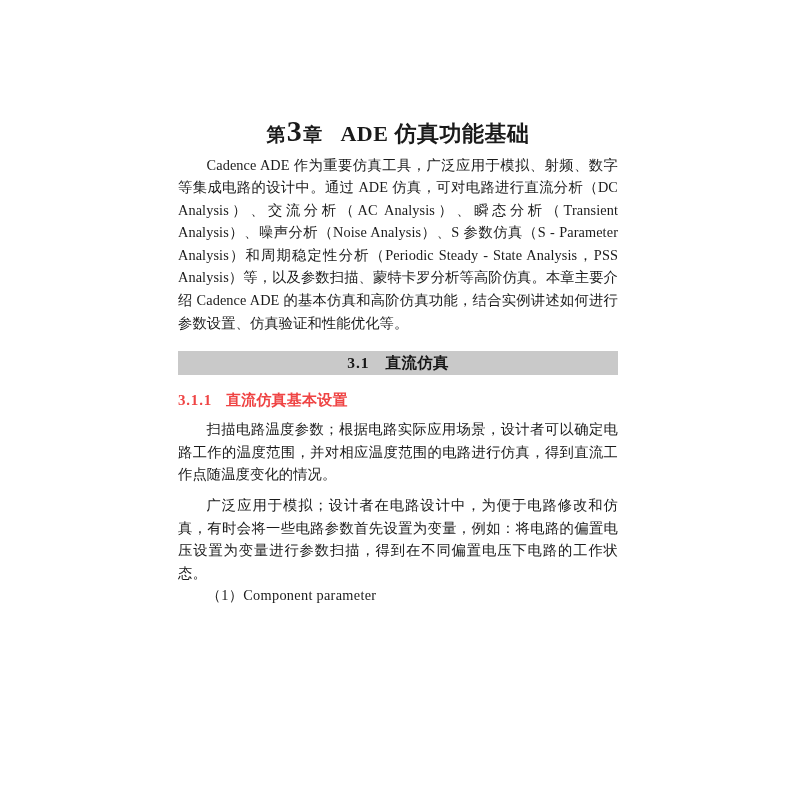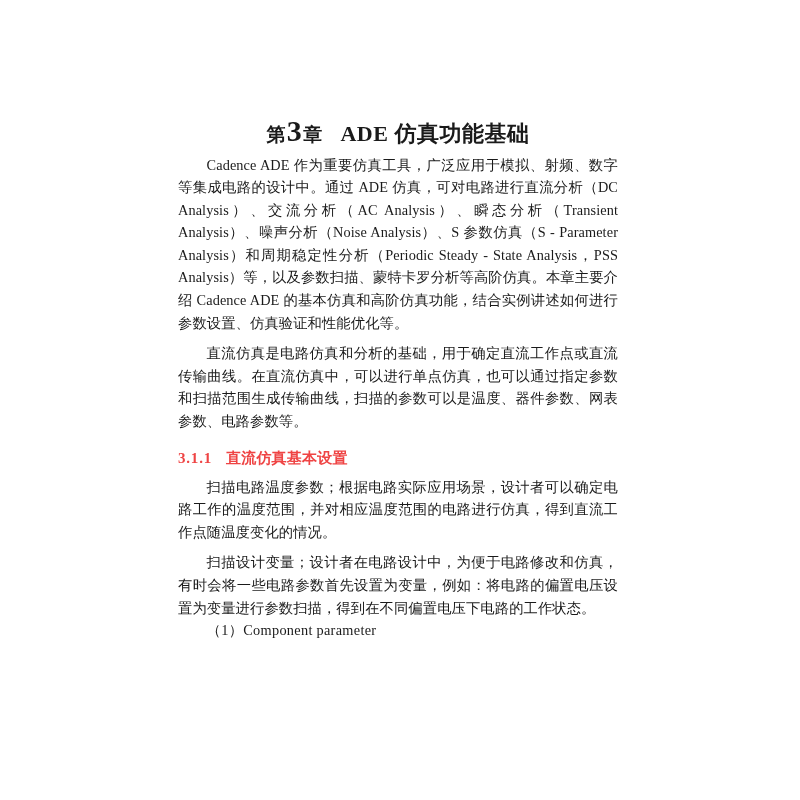--- a/index.html
+++ b/index.html
@@ -139,30 +139,34 @@
 
 <div id="page" style="background: rgb(255, 255, 255);">
   <div id="content">
 
     <h1 class="chapter-title">
       <span class="ch-pre">第</span><span class="ch-num">3</span><span class="ch-post">章</span><span class="ch-name">ADE 仿真功能基础</span>
     </h1>
 
     <p class="para first-para">Cadence ADE 作为重要仿真工具，广泛应用于模拟、射频、数字等集成电路的设计中。通过 ADE 仿真，可对电路进行直流分析（DC Analysis）、交流分析（AC Analysis）、瞬态分析（Transient Analysis）、噪声分析（Noise Analysis）、S 参数仿真（S - Parameter Analysis）和周期稳定性分析（Periodic Steady - State Analysis，PSS Analysis）等，以及参数扫描、蒙特卡罗分析等高阶仿真。本章主要介绍 Cadence ADE 的基本仿真和高阶仿真功能，结合实例讲述如何进行参数设置、仿真验证和性能优化等。</p>
 
+    <div class="section-bar" style="background: rgb(201, 201, 201);">
+      <div class="section-bar-text">
+        <span class="sec-num">3.1</span><span class="sec-name">直流仿真</span>
+      </div>
+    </div>
 
-    <p class="para spacer-para">直流仿真是电路仿真和分析的基础，用于确定直流工作点或直流传输曲线。在直流仿真中，可以进行单点仿真，也可以通过指定参数和扫描范围生成传输曲线，扫描的参数可以是温度、器件参数、网表参数、电路参数等。</p>
 
     <h3 class="subsection">
       <span class="sub-num">3.1.1</span><span class="sub-name">直流仿真基本设置</span>
     </h3>
 
 
     <p class="para tight">扫描电路温度参数；根据电路实际应用场景，设计者可以确定电路工作的温度范围，并对相应温度范围的电路进行仿真，得到直流工作点随温度变化的情况。</p>
 
-    <p class="para tight">扫描设计变量；设计者在电路设计中，为便于电路修改和仿真，有时会将一些电路参数首先设置为变量，例如：将电路的偏置电压设置为变量进行参数扫描，得到在不同偏置电压下电路的工作状态。</p>
+    <p class="para tight">广泛应用于模拟；设计者在电路设计中，为便于电路修改和仿真，有时会将一些电路参数首先设置为变量，例如：将电路的偏置电压设置为变量进行参数扫描，得到在不同偏置电压下电路的工作状态。</p>
 
     <p class="list-label">
       <span class="lbl-en">（1）Component parameter</span>
     </p>
 
   </div>
 </div>
 
 </body></html>

